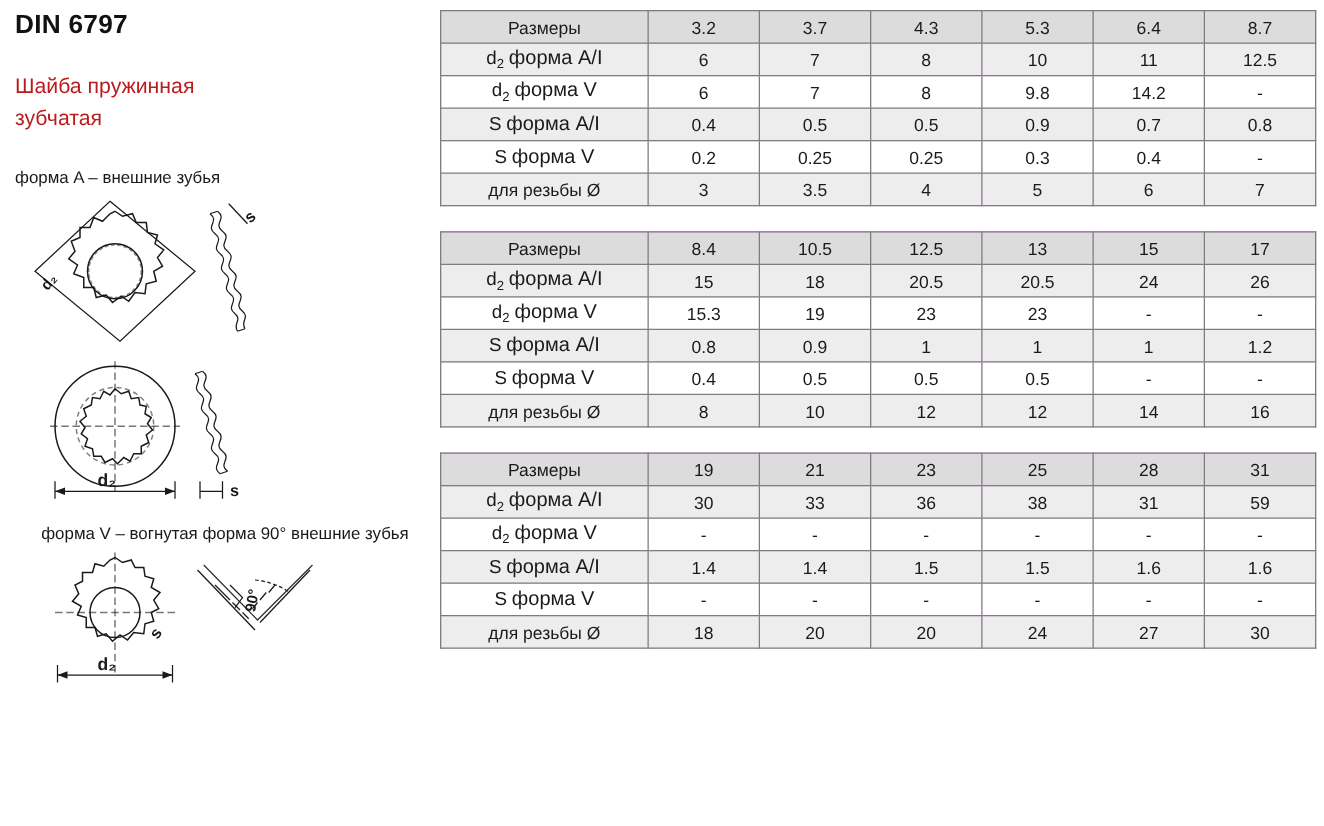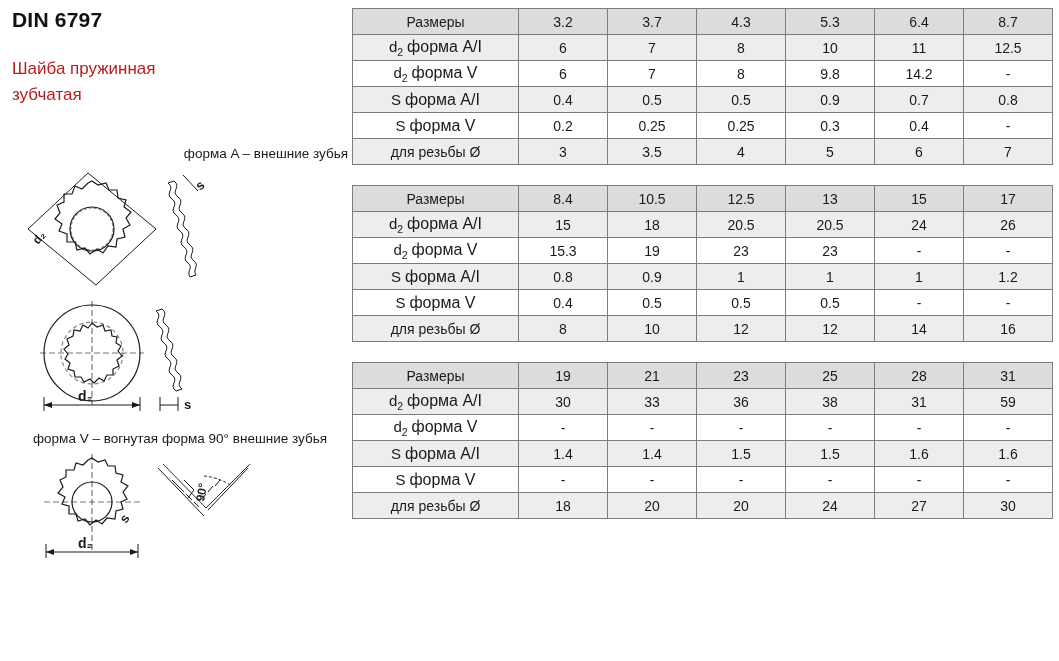--- a/index.html
+++ b/index.html
@@ -117,21 +117,21 @@
 
   <div class="left-col">
 
     <div class="din-title">DIN 6797</div>
 
     <div class="subtitle">
       <div>Шайба пружинная</div>
       <div>зубчатая</div>
     </div>
 
-    <div class="fig-block" style="margin-top:38px;text-align:right;">
+    <div class="fig-block" style="margin-top:26px;">
       <div class="form-caption">форма A – внешние зубья</div>
       <svg width="340" height="130" viewBox="0 0 340 130">
 
         <g stroke="#1a1a1a" fill="none" stroke-width="1">
           <path d="M80 12 L148 68 L88 124 L20 68 Z"></path>
         </g>
 
         <g transform="translate(84,68)">
           <g stroke="#1a1a1a" fill="none" stroke-width="1.2">
 

